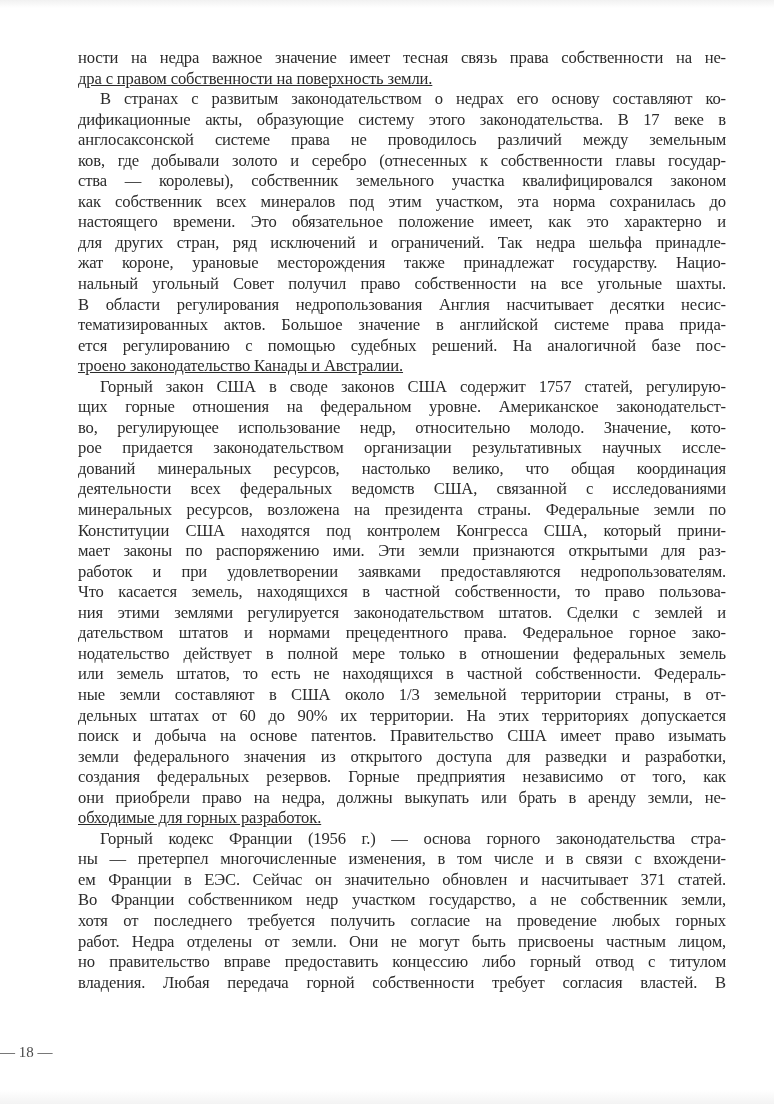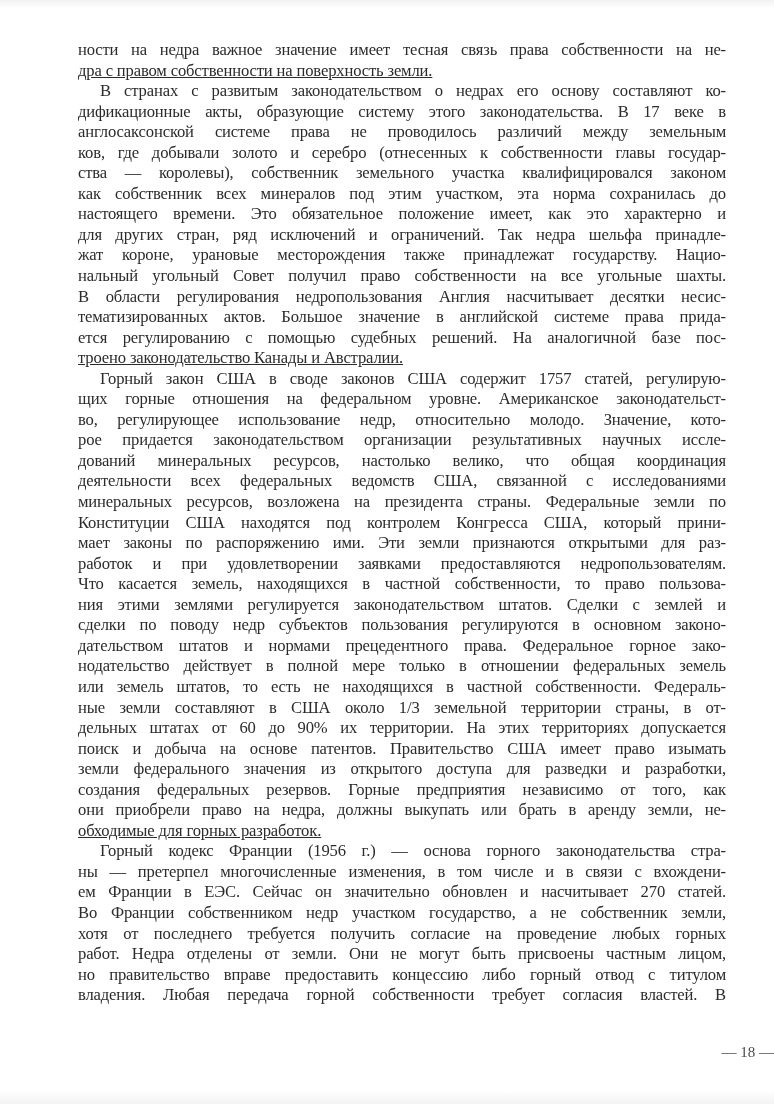--- a/index.html
+++ b/index.html
@@ -13,40 +13,40 @@
   .topband {
     position: absolute; left: 0; top: 0; width: 774px; height: 8px;
     background: linear-gradient(#f1f1f1, #ffffff);
   }
   .bottomband {
     position: absolute; left: 0; bottom: 0; width: 774px; height: 14px;
     background: linear-gradient(#ffffff, #f3f3f3);
   }
   .page {
     position: absolute;
-    left: 78px; top: 40px;
+    left: 78px; top: 48px;
     width: 648px;
   }
   .line {
     display: block;
     height: 20.55px;
     line-height: 20.55px;
     font-size: 16.6px;
     white-space: nowrap;
     text-align: justify;
     text-align-last: justify;
     letter-spacing: -0.15px;
   }
   .line.last { text-align-last: left; text-decoration: underline; }
   .line.indent { padding-left: 22px; }
   .page-number {
     position: absolute;
     left: 0; width: 774px;
     top: 1044px;
-    text-align: right;
+    text-align: left;
     font-size: 15px;
     color: #4a4a4a;
   }
 </style>
 </head>
 <body>
 
 <div class="topband"></div>
 
 <div class="page" id="page">
@@ -76,36 +76,35 @@
       <span class="line">во, регулирующее использование недр, относительно молодо. Значение, кото-</span>
       <span class="line">рое придается законодательством организации результативных научных иссле-</span>
       <span class="line">дований минеральных ресурсов, настолько велико, что общая координация</span>
       <span class="line">деятельности всех федеральных ведомств США, связанной с исследованиями</span>
       <span class="line">минеральных ресурсов, возложена на президента страны. Федеральные земли по</span>
       <span class="line">Конституции США находятся под контролем Конгресса США, который прини-</span>
       <span class="line">мает законы по распоряжению ими. Эти земли признаются открытыми для раз-</span>
       <span class="line">работок и при удовлетворении заявками предоставляются недропользователям.</span>
       <span class="line">Что касается земель, находящихся в частной собственности, то право пользова-</span>
       <span class="line">ния этими землями регулируется законодательством штатов. Сделки с землей и</span>
-      <span class="line">сделки по поводу недр субъектов пользования регулируются в основном законо-</span>
       <span class="line">дательством штатов и нормами прецедентного права. Федеральное горное зако-</span>
       <span class="line">нодательство действует в полной мере только в отношении федеральных земель</span>
       <span class="line">или земель штатов, то есть не находящихся в частной собственности. Федераль-</span>
       <span class="line">ные земли составляют в США около 1/3 земельной территории страны, в от-</span>
       <span class="line">дельных штатах от 60 до 90% их территории. На этих территориях допускается</span>
       <span class="line">поиск и добыча на основе патентов. Правительство США имеет право изымать</span>
       <span class="line">земли федерального значения из открытого доступа для разведки и разработки,</span>
       <span class="line">создания федеральных резервов. Горные предприятия независимо от того, как</span>
       <span class="line">они приобрели право на недра, должны выкупать или брать в аренду земли, не-</span>
       <span class="line last">обходимые для горных разработок.</span>
     </div>
     <div>
       <span class="line indent">Горный кодекс Франции (1956 г.) — основа горного законодательства стра-</span>
       <span class="line">ны — претерпел многочисленные изменения, в том числе и в связи с вхождени-</span>
-      <span class="line">ем Франции в ЕЭС. Сейчас он значительно обновлен и насчитывает 270 статей.</span>
+      <span class="line">ем Франции в ЕЭС. Сейчас он значительно обновлен и насчитывает 371 статей.</span>
       <span class="line">Во Франции собственником недр участком государство, а не собственник земли,</span>
       <span class="line">хотя от последнего требуется получить согласие на проведение любых горных</span>
       <span class="line">работ. Недра отделены от земли. Они не могут быть присвоены частным лицом,</span>
       <span class="line">но правительство вправе предоставить концессию либо горный отвод с титулом</span>
       <span class="line">владения. Любая передача горной собственности требует согласия властей. В</span>
     </div>
   </div>
 
 <div class="page-number">— 18 —</div>
 

